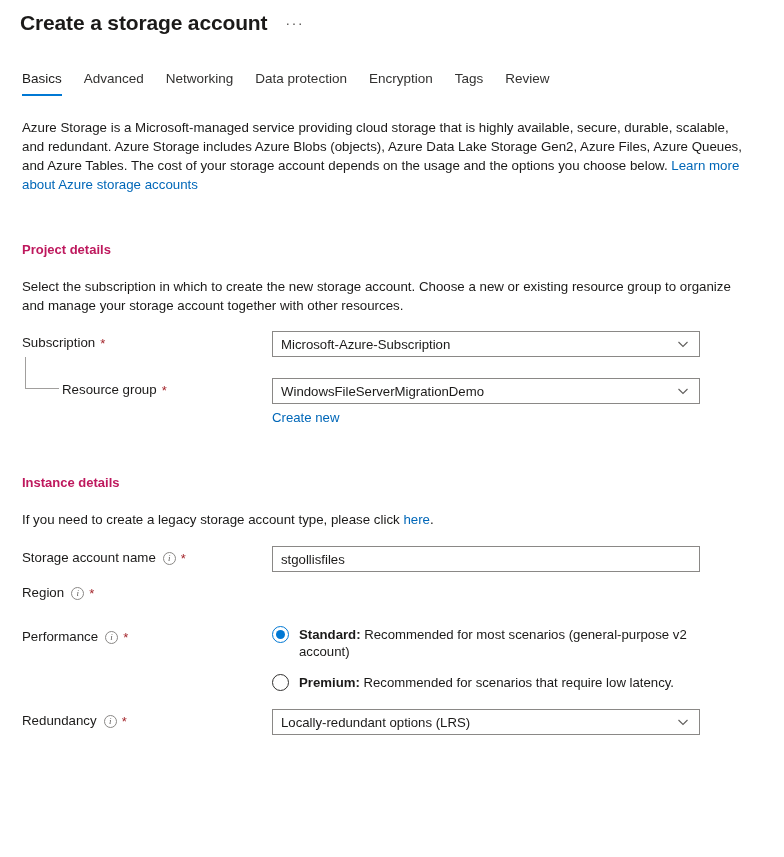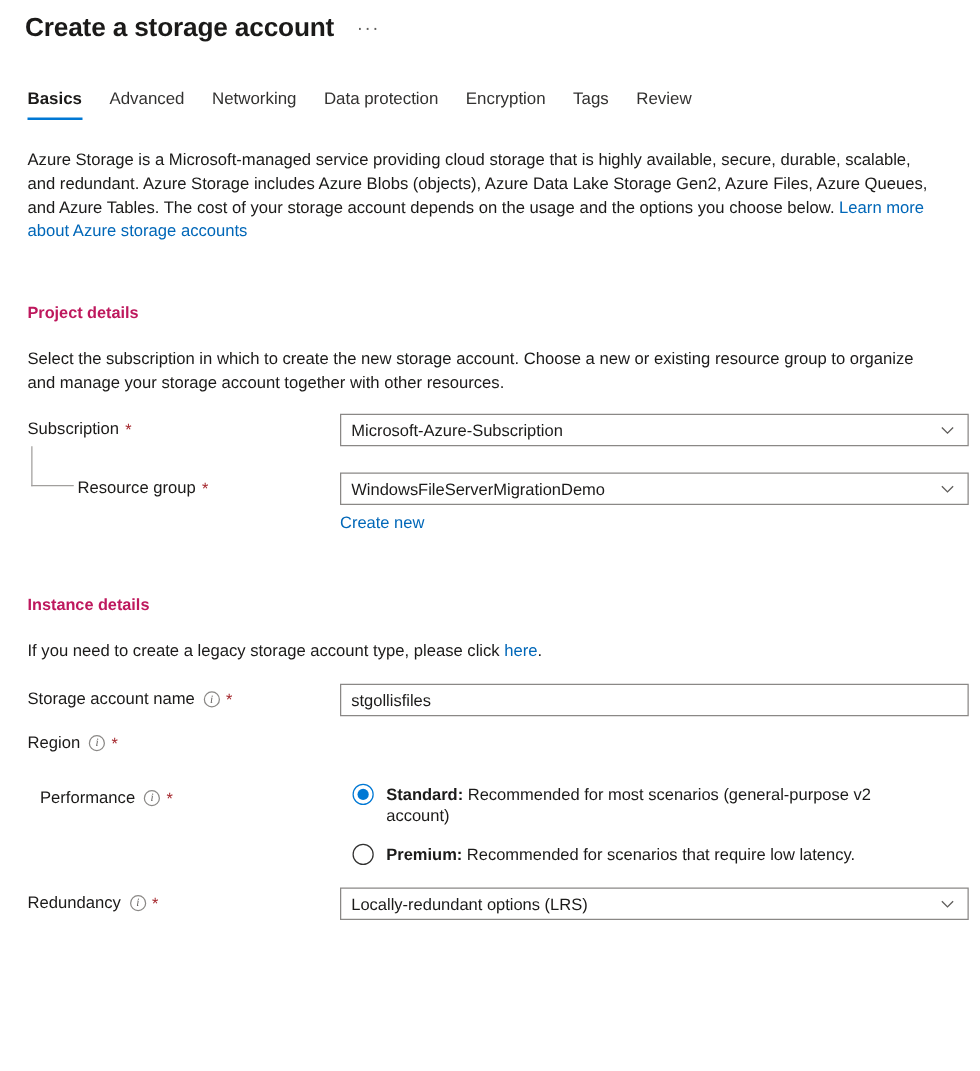--- a/index.html
+++ b/index.html
@@ -54,21 +54,21 @@
   .tab {
     position: relative;
     font-size: 13.5px;
     color: #323130;
     padding: 0 11px 8px 11px;
     cursor: pointer;
     line-height: 18px;
     white-space: nowrap;
   }
   .tab.active {
-    font-weight: 700;
+    font-weight: 400;
     color: #1b1a19;
   }
   .tab.active::after {
     content: "";
     position: absolute;
     left: 11px;
     right: 11px;
     bottom: 0;
     height: 2px;
     background: #0078d4;
@@ -147,21 +147,21 @@
     line-height: 1;
     cursor: pointer;
     flex: 0 0 auto;
   }
   .field-col {
     flex: 1;
     max-width: 468px;
   }
 
   .control {
-    width: 503px;
+    width: 428px;
     height: 26px;
     border: 1px solid #8a8886;
     background: #ffffff;
     display: flex;
     align-items: center;
     padding: 0 6px 0 8px;
     font-size: 13.2px;
     color: #1b1a19;
     cursor: pointer;
     position: relative;
@@ -334,21 +334,21 @@
   </div>
 
   <div class="form-row" style="margin-top:9px;">
     <div class="form-label">
       <span>Region</span>
       <span class="info-icon">i</span>
       <span class="req-star">*</span>
     </div>
   </div>
 
-  <div class="form-row" style="margin-top:20px;margin-left:10px;">
+  <div class="form-row" style="margin-top:20px;">
     <div class="form-label">
       <span>Performance</span>
       <span class="info-icon">i</span>
       <span class="req-star">*</span>
     </div>
     <div class="field-col radio-group">
       <div class="radio-item selected">
         <span class="radio-mark"></span>
         <span class="radio-text"><b>Standard:</b><span> Recommended for most scenarios (general-purpose v2 account)</span></span>
       </div>

